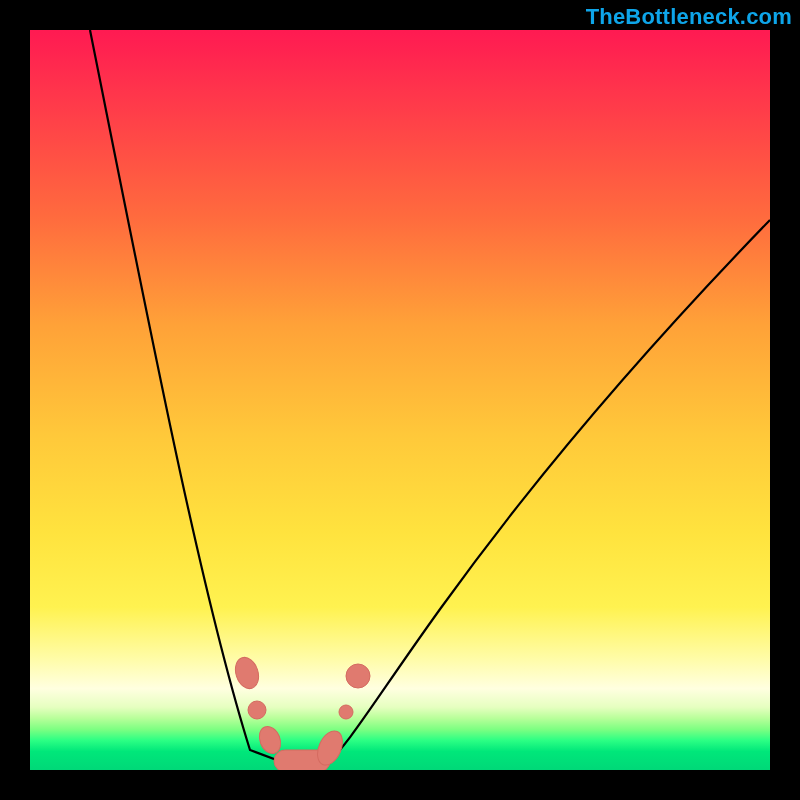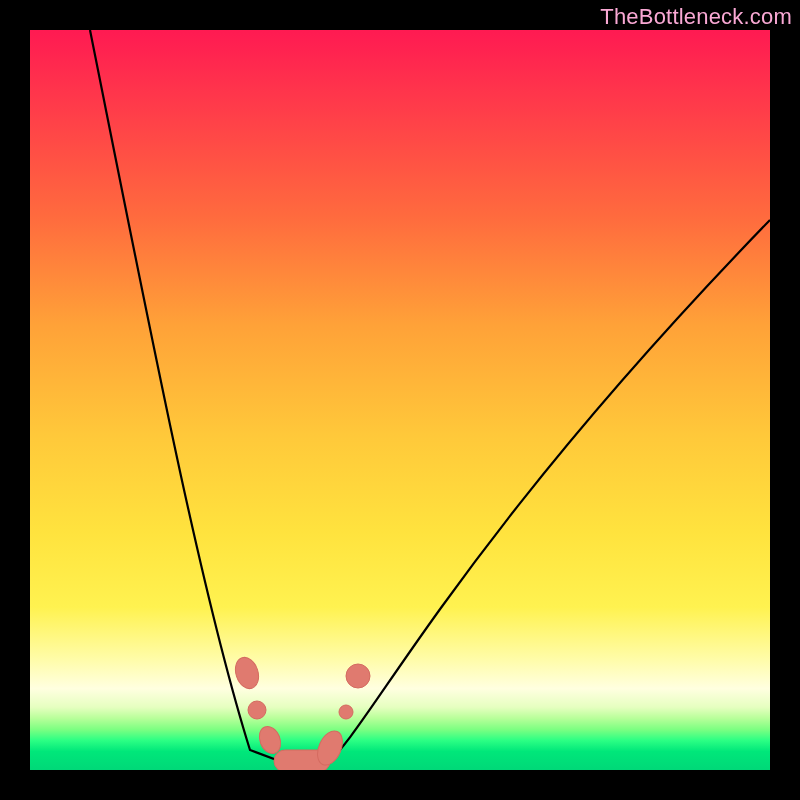--- a/index.html
+++ b/index.html
@@ -43,22 +43,22 @@
       #2cff84 96%,
       #00e77a 97.5%,
       #00d878 100%
     );
   }
   .watermark {
     position: absolute;
     top: 4px;
     right: 8px;
     font-size: 22px;
-    font-weight: 400;
-    color: #f9a8d4;
+    font-weight: 700;
+    color: #0ea5e9;
     letter-spacing: 0.2px;
     user-select: none;
   }
   svg.curves {
     position: absolute;
     left: 0;
     top: 0;
     width: 740px;
     height: 740px;
   }

